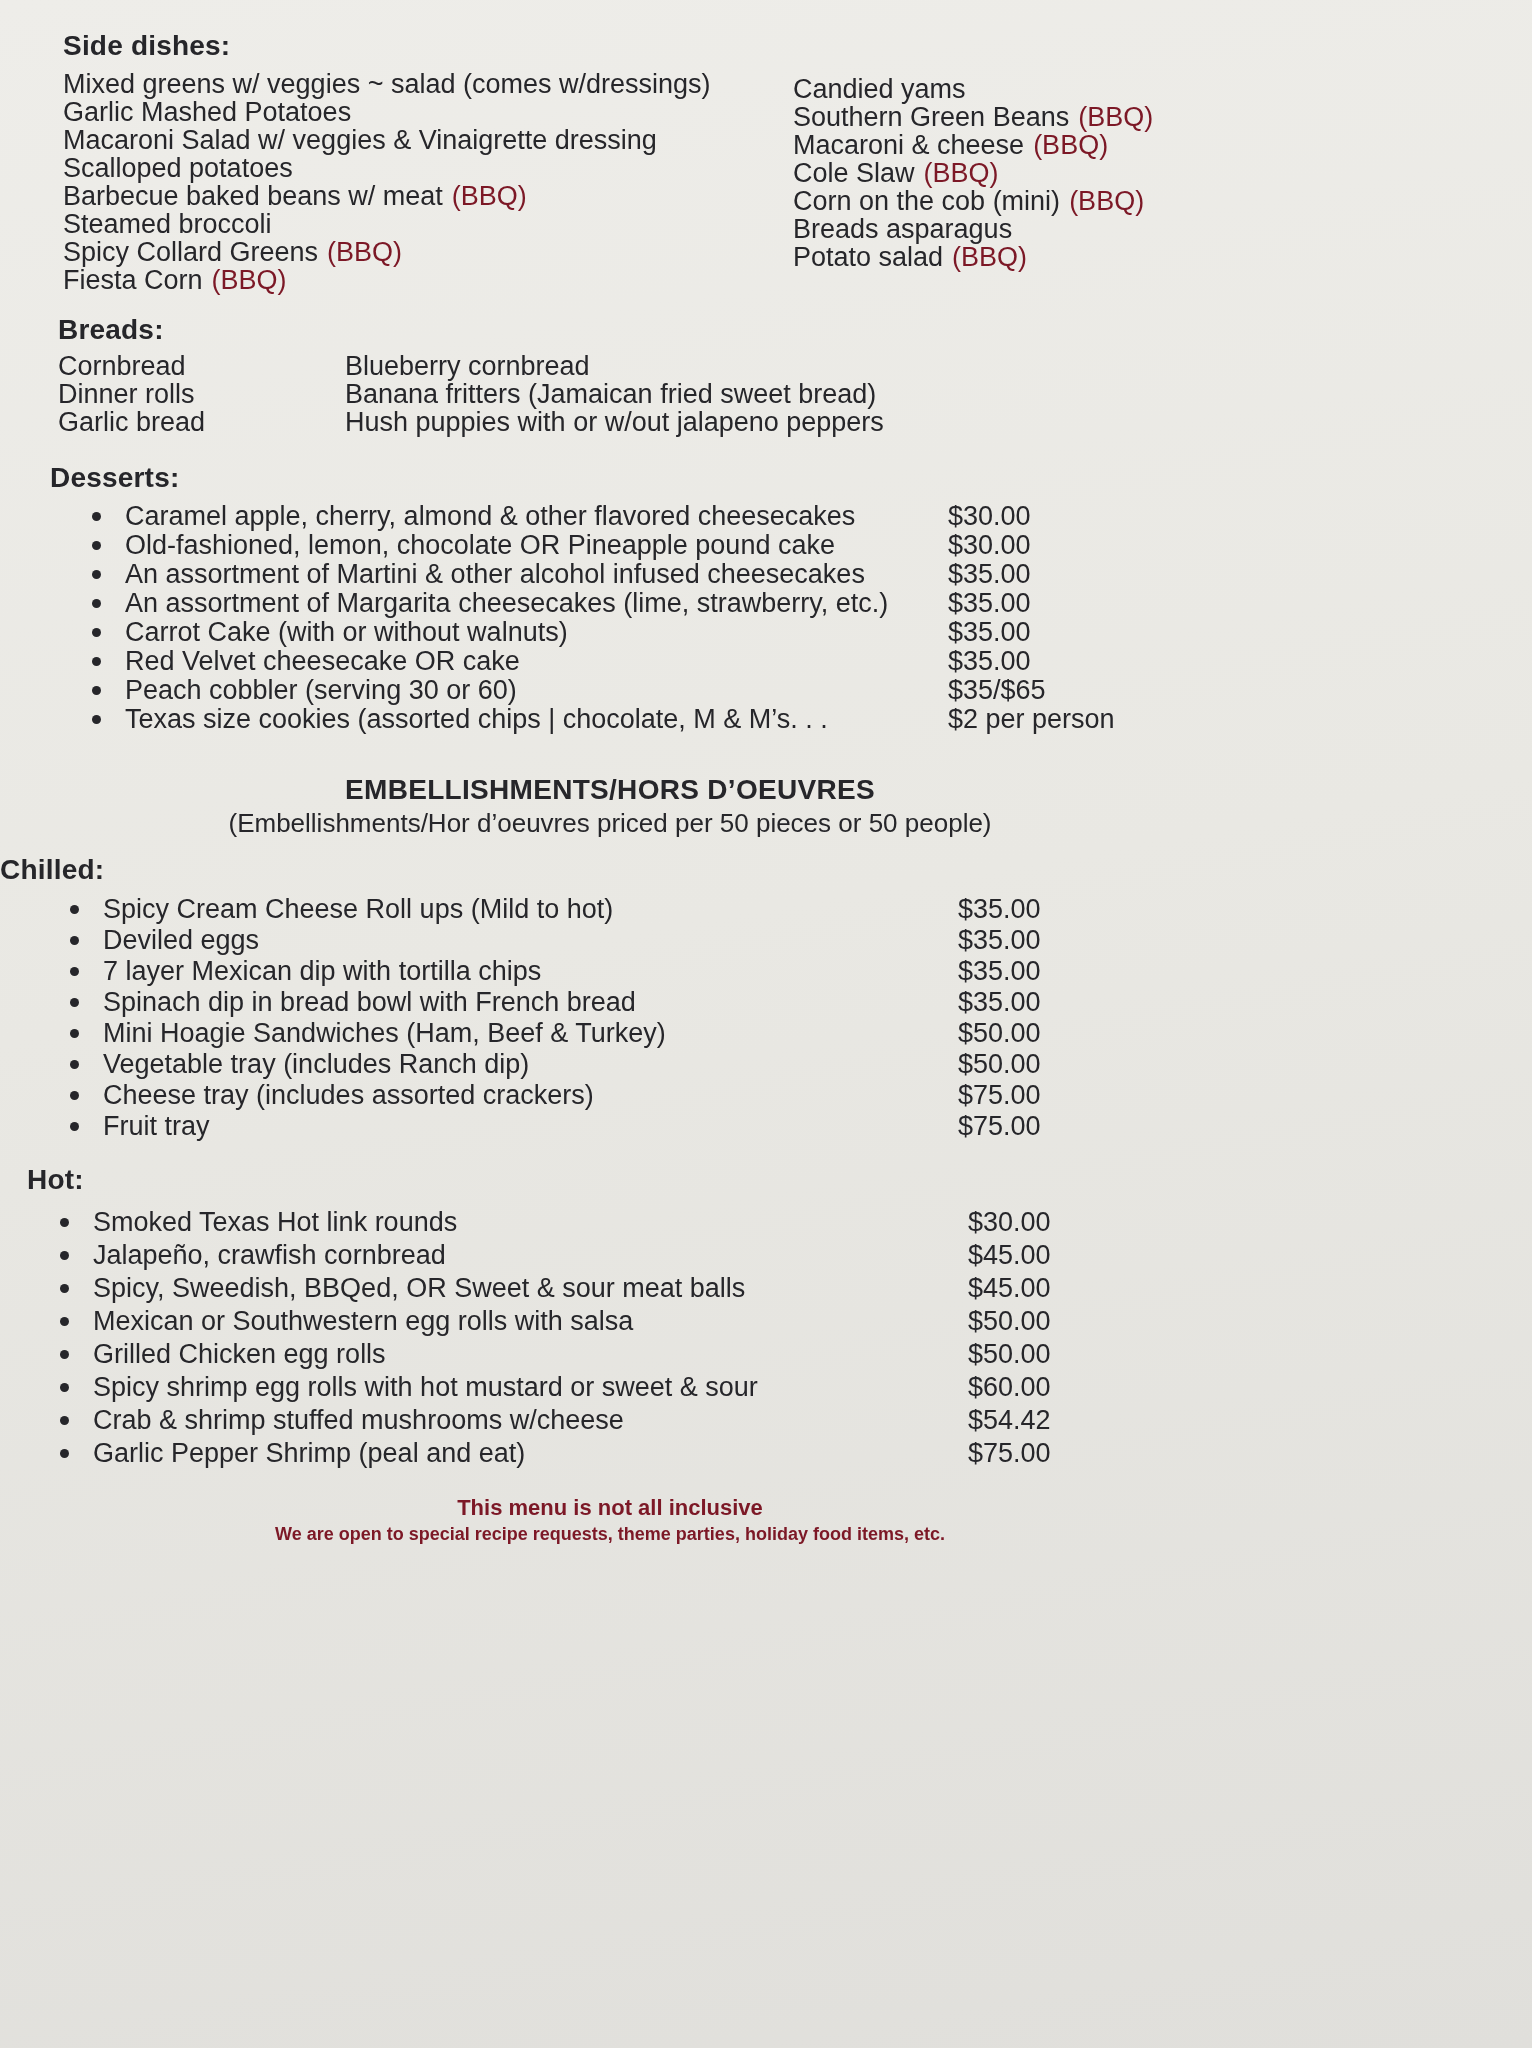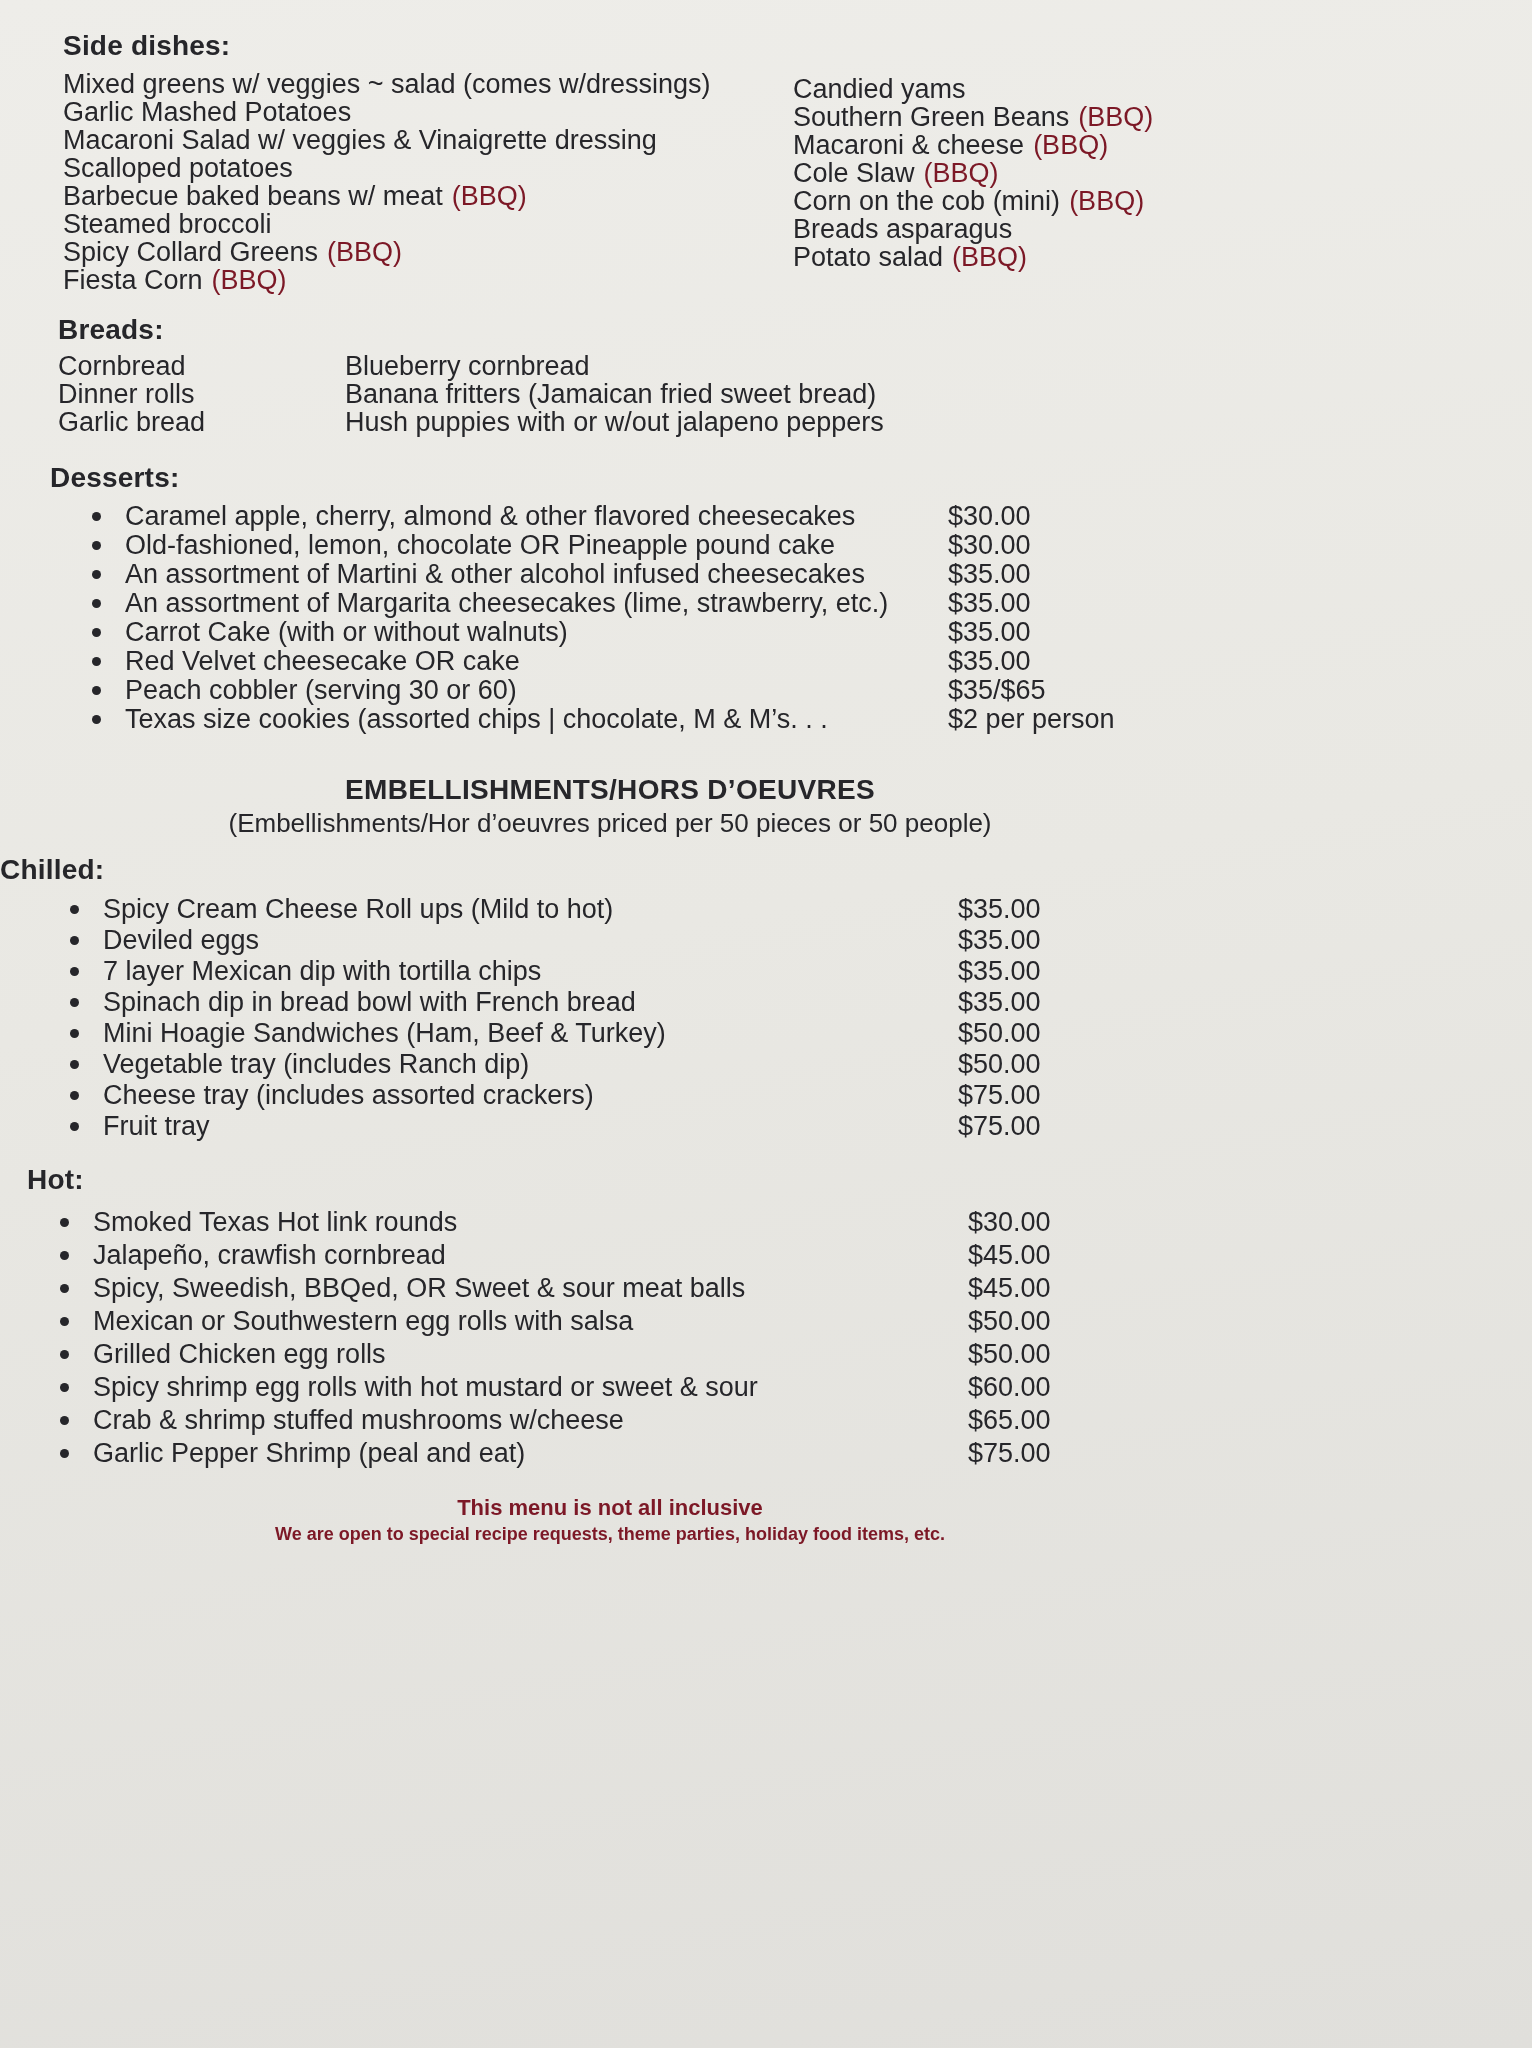--- a/index.html
+++ b/index.html
@@ -276,21 +276,21 @@
 
       <div class="row">
         <span class="dot"></span>
         <span class="nm">Spicy shrimp egg rolls with hot mustard or sweet &amp; sour</span>
         <span class="pr">$60.00</span>
       </div>
 
       <div class="row">
         <span class="dot"></span>
         <span class="nm">Crab &amp; shrimp stuffed mushrooms w/cheese</span>
-        <span class="pr">$65.00</span>
+        <span class="pr">$54.42</span>
       </div>
 
       <div class="row">
         <span class="dot"></span>
         <span class="nm">Garlic Pepper Shrimp (peal and eat)</span>
         <span class="pr">$75.00</span>
       </div>
     </div>
 
   <div class="footer">

